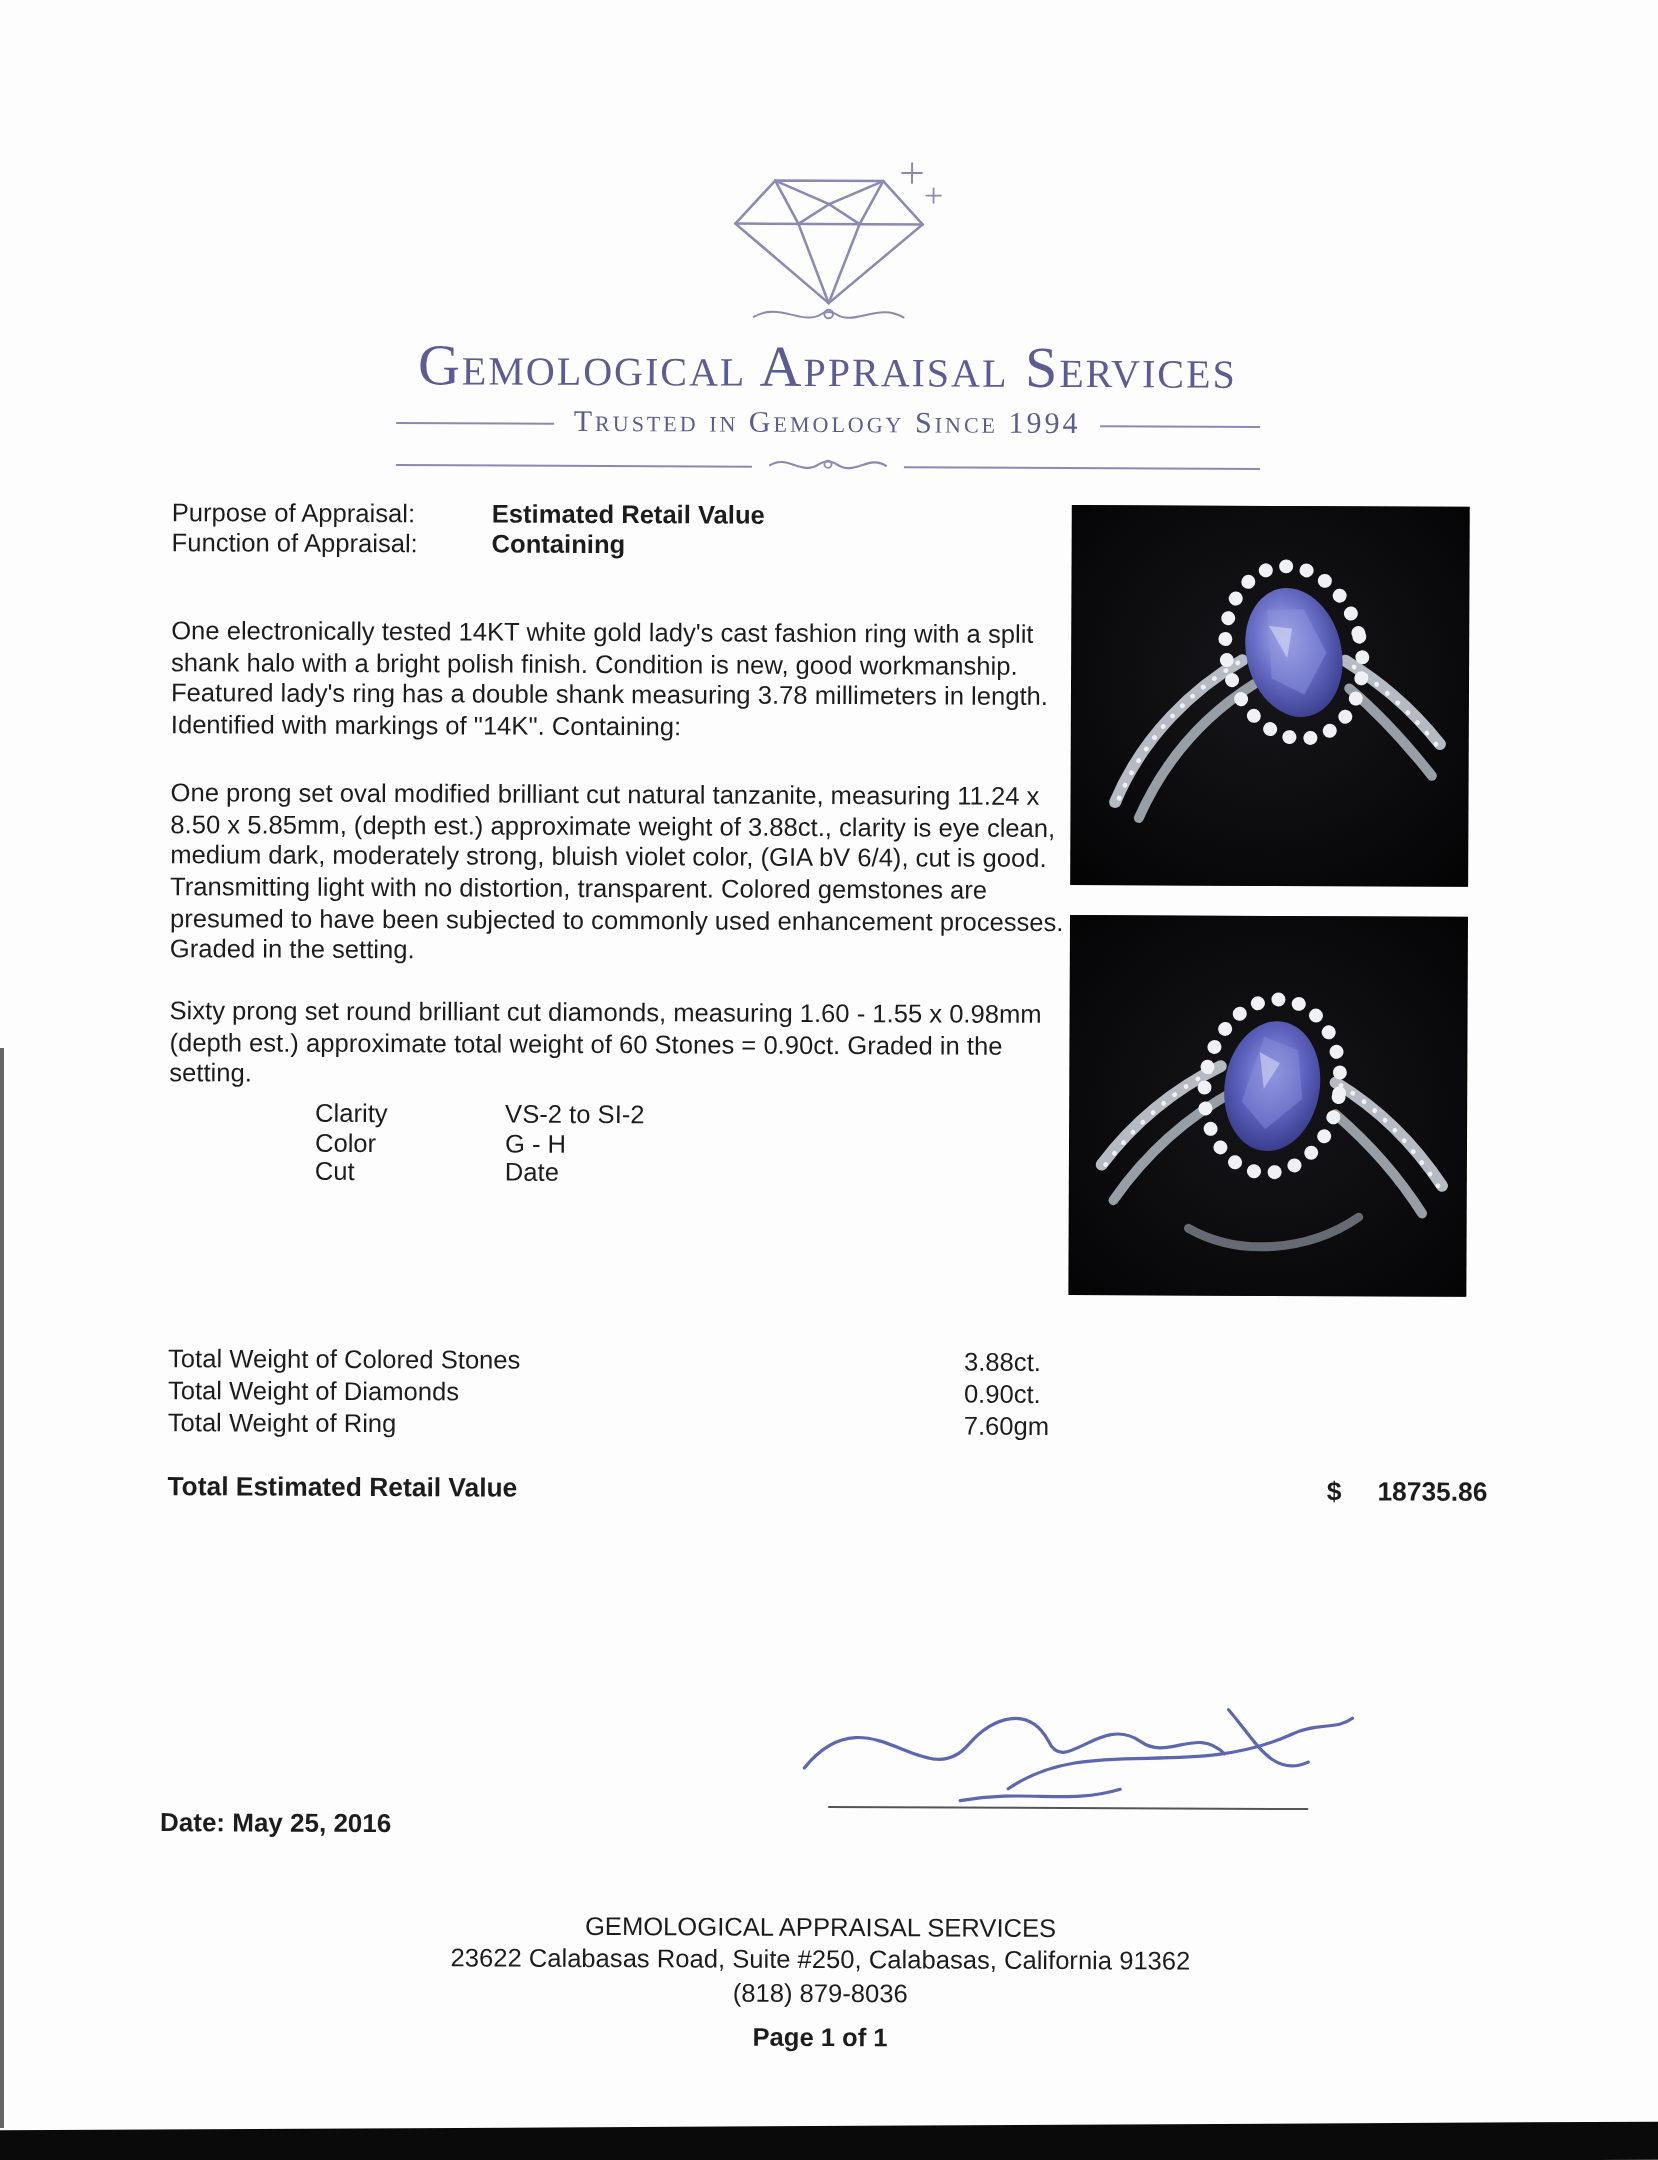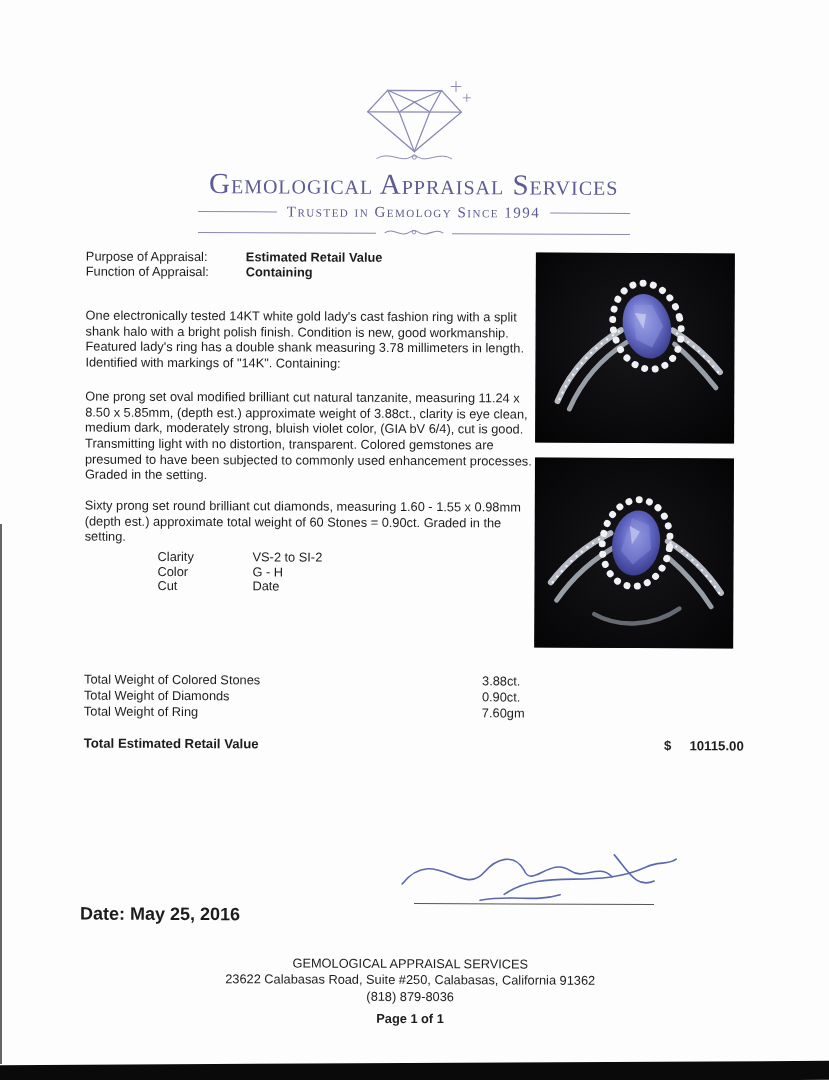--- a/index.html
+++ b/index.html
@@ -53,21 +53,21 @@
   .totals{position:absolute;left:87px;top:673px;width:575px;font-size:12.8px;}
   .tot-row{display:flex;line-height:15.8px;}
   .tot-row .lbl{width:398px;}
   .tot-row .val{font-weight:normal;}
   .retail{position:absolute;left:87px;top:737px;width:660px;display:flex;
     justify-content:space-between;font-weight:bold;font-size:13.2px;}
   .retail-val{display:flex;gap:18px;}
 
   
   .sig{position:absolute;left:388px;top:836px;}
-  .date{position:absolute;left:84px;top:905px;font-weight:bold;font-size:18px;}
+  .date{position:absolute;left:84px;top:905px;font-weight:bold;font-size:13px;}
   .appraiser{position:absolute;left:418px;top:903px;width:240px;
     border-top:1px solid #555;padding-top:3px;font-size:12.8px;line-height:15.5px;}
   .appraiser .t1{font-weight:bold;}
   .appraiser .t2{font-style:italic;}
 
   
   .footer{position:absolute;left:0;right:0;top:956px;text-align:center;
     font-size:12.8px;line-height:16.3px;}
   .footer .pg{font-weight:bold;margin-top:6px;}
 
@@ -220,21 +220,21 @@
     <div class="tot-row">
       <span class="lbl">Total Weight of Ring</span>
       <span class="val">7.60gm</span>
     </div>
   </div>
 
   <div class="retail">
     <span>Total Estimated Retail Value</span>
     <span class="retail-val">
       <span>$</span>
-      <span>10115.00</span>
+      <span>18735.86</span>
     </span>
   </div>
 
   <svg class="sig" viewBox="0 0 300 75" width="300" height="75" aria-hidden="true">
     <g stroke="#4a58a8" fill="none" stroke-width="1.6" stroke-linecap="round" opacity="0.9">
       <path d="M18 48 C 50 8, 78 62, 100 36 C 112 22, 130 16, 140 34 C 148 52, 166 20, 186 34 C 200 44, 214 26, 228 40"></path>
       <path d="M120 58 C 160 30, 210 54, 262 30 C 274 24, 284 28, 292 22"></path>
       <path d="M96 64 C 130 58, 150 66, 176 58"></path>
       <path d="M230 18 C 244 34, 252 52, 270 44"></path>
     </g>

